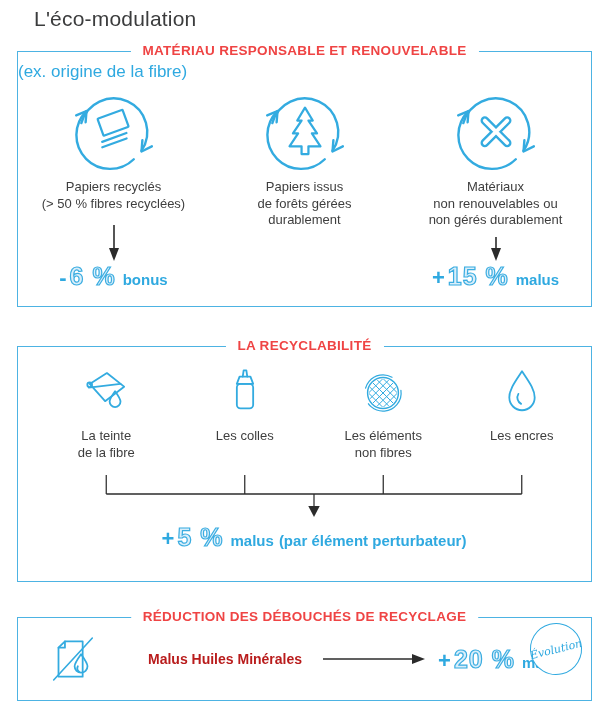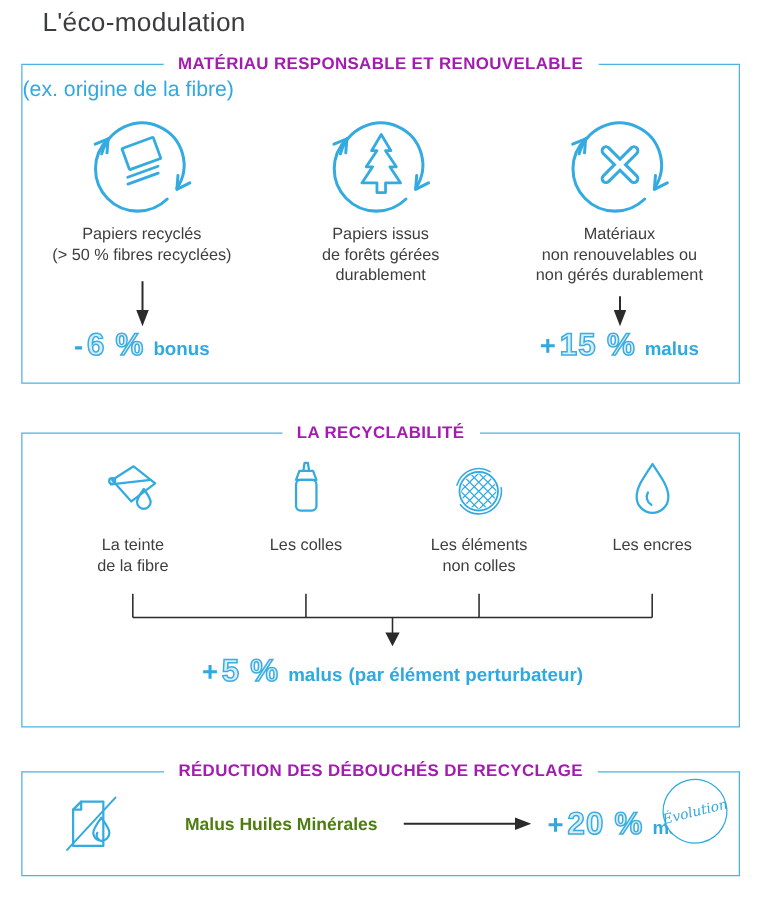--- a/index.html
+++ b/index.html
@@ -13,21 +13,21 @@
     margin:7px 0 0 34px; font-size:21px; font-weight:500;
     color:#3b3c3d; letter-spacing:.2px;
   }
   .box {
     position:relative; margin-left:17px; margin-right:16px;
     border:1.5px solid #4db3e3;
   }
   .box-title {
     position:absolute; top:-9px; left:50%; transform:translateX(-50%);
     background:#ffffff; padding:0 12px; white-space:nowrap;
-    color:#a21caf; font-size:13.5px; font-weight:700; letter-spacing:.3px;
+    color:#ef4444; font-size:13.5px; font-weight:700; letter-spacing:.3px;
   }
   .box1 { margin-top:20px; height:256px; display:flex; flex-direction:column; }
   .box2 { margin-top:39px; height:236px;padding-left:19px; }
   .box3 { margin-top:35px; height:84px; display:flex; align-items:center; }
   .sub { text-align:left; color:#2fa9e0; font-size:17px; margin-top:10px; }
   .cols { display:flex; flex:1; }
   .col { flex:1; display:flex; flex-direction:column; align-items:center; }
   .icon-wrap { height:92px; display:flex; align-items:center; justify-content:center; margin-top:2px; }
   .box2 .icon-wrap { height:64px; margin-top:14px; }
   .lbl { font-size:13px; line-height:1.27; color:#3e3e3e; text-align:center; margin-top:3px; }
@@ -37,21 +37,21 @@
   .mod .sign { font-size:22px; font-weight:700; margin-right:3px; }
   .mod .value {
     font-size:25px; font-weight:700; letter-spacing:1px;
     color:#d9eefa; -webkit-text-stroke:1.2px #3bade1;
   }
   .mod .kind { font-size:15px; font-weight:600; margin-left:7px; }
   .mod .note { font-size:15px; font-weight:600; margin-left:5px; }
   .bracket { display:block; width:100%; height:46px; margin-top:12px; }
   .mod-center { display:flex; justify-content:center; margin-top:4px; }
   .b3-icon { margin-left:26px; flex:0 0 auto; }
-  .b3-label { font-size:14px; font-weight:700; color:#4d7c0f; margin-left:46px; white-space:nowrap; }
+  .b3-label { font-size:14px; font-weight:700; color:#b91c1c; margin-left:46px; white-space:nowrap; }
   .flow-arrow { margin-left:20px; flex:0 0 auto; }
   .box3 .mod { margin-left:12px; }
   .badge {
     position:absolute; top:5px; right:9px; width:52px; height:52px;
     border:1.6px solid #2fa9e0; border-radius:50%;
     display:flex; align-items:center; justify-content:center;
     transform:rotate(-14deg); color:#2fa9e0; font-size:11px;
     font-style:italic; font-family:"DejaVu Serif", serif; background:#fff;
   }
   svg { display:block; }
@@ -190,21 +190,21 @@
           <circle cx="32" cy="32" r="17" stroke-width="1.6"></circle>
           <circle cx="32" cy="32" r="20" stroke-width="1.4" stroke-dasharray="36 18" transform="rotate(40 32 32)"></circle>
           <g clip-path="url(#meshclip)" stroke-width="1.1">
             <path d="M8,-8 L56,40 M8,0 L56,48 M8,8 L56,56 M8,16 L56,64 M8,24 L56,72"></path>
             <path d="M8,40 L56,-8 M8,48 L56,0 M8,56 L56,8 M8,64 L56,16 M8,72 L56,24"></path>
           </g>
         </svg>
       </div>
       <div class="lbl">
         <div>Les éléments</div>
-        <div>non colles</div>
+        <div>non fibres</div>
       </div>
     </div>
 
     <div class="col">
       <div class="icon-wrap">
         <svg width="60" height="58" viewBox="0 0 64 64" fill="none" stroke="#33abe0" stroke-width="2" stroke-linecap="round" stroke-linejoin="round">
           <path d="M32,8 C24,20 18,28 18,37 a14,14 0 0 0 28,0 C46,28 40,20 32,8 Z"></path>
           <path d="M28,33 a8,8 0 0 0 3,11"></path>
         </svg>
       </div>

